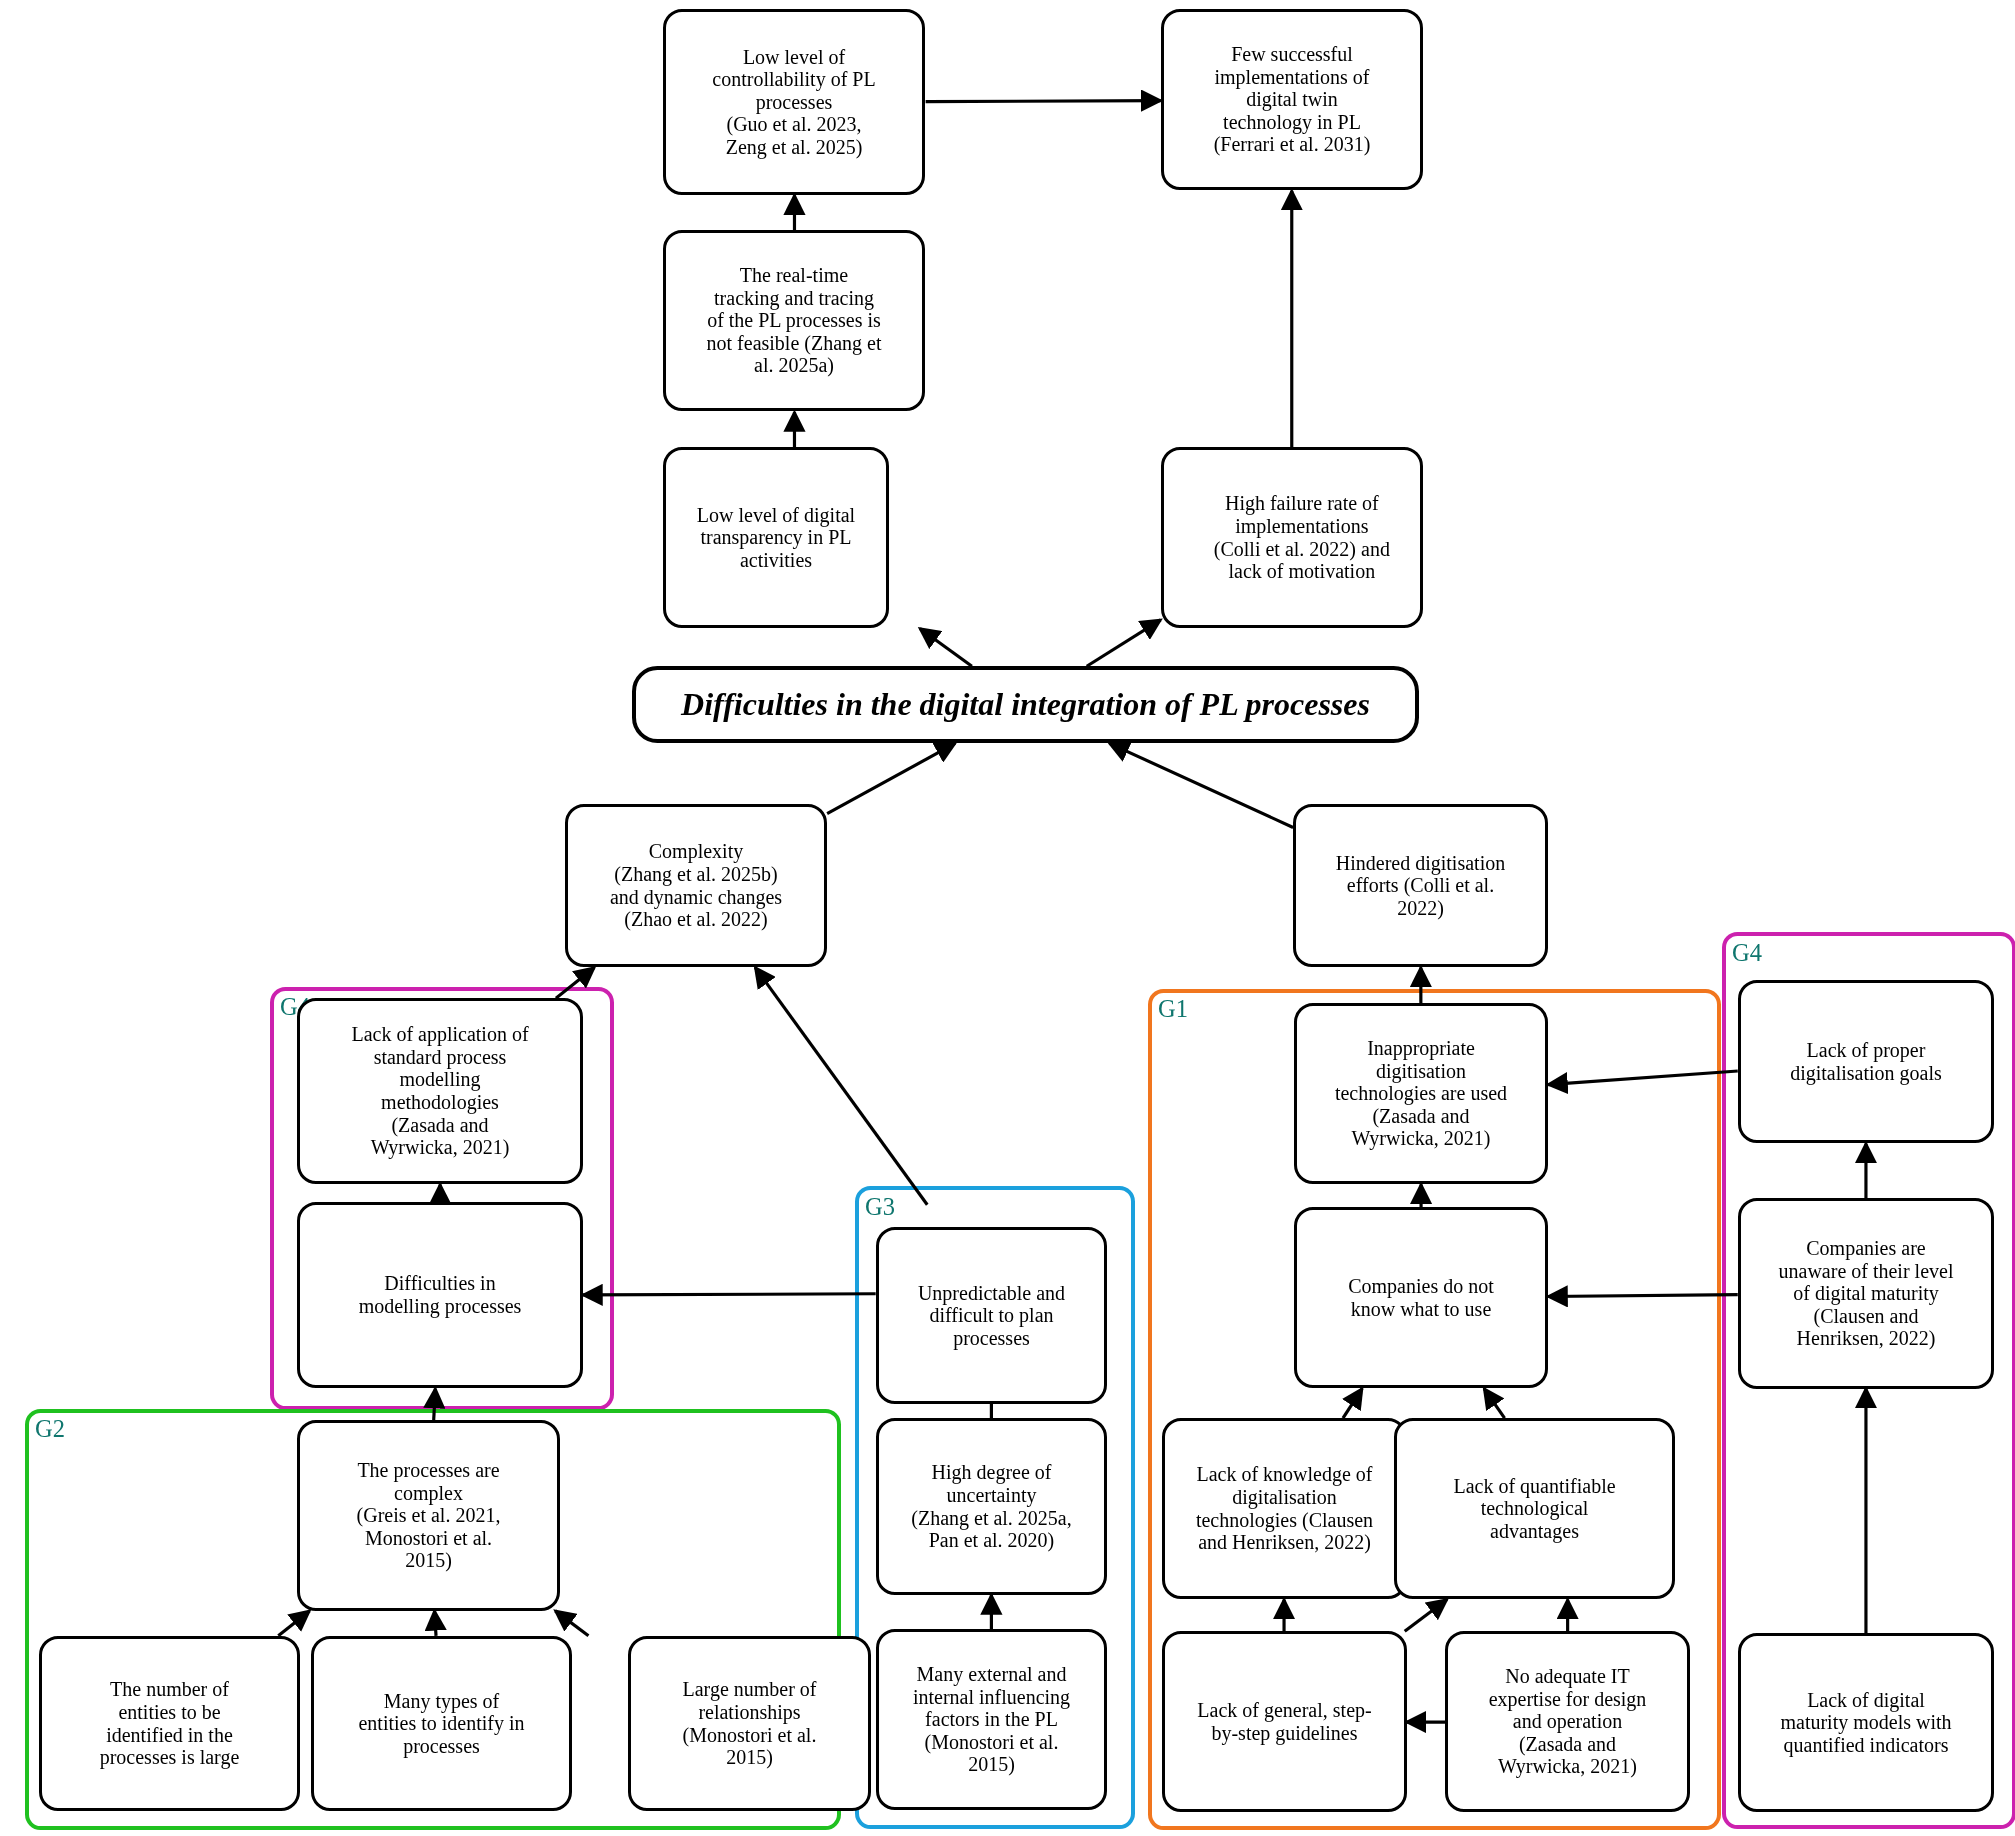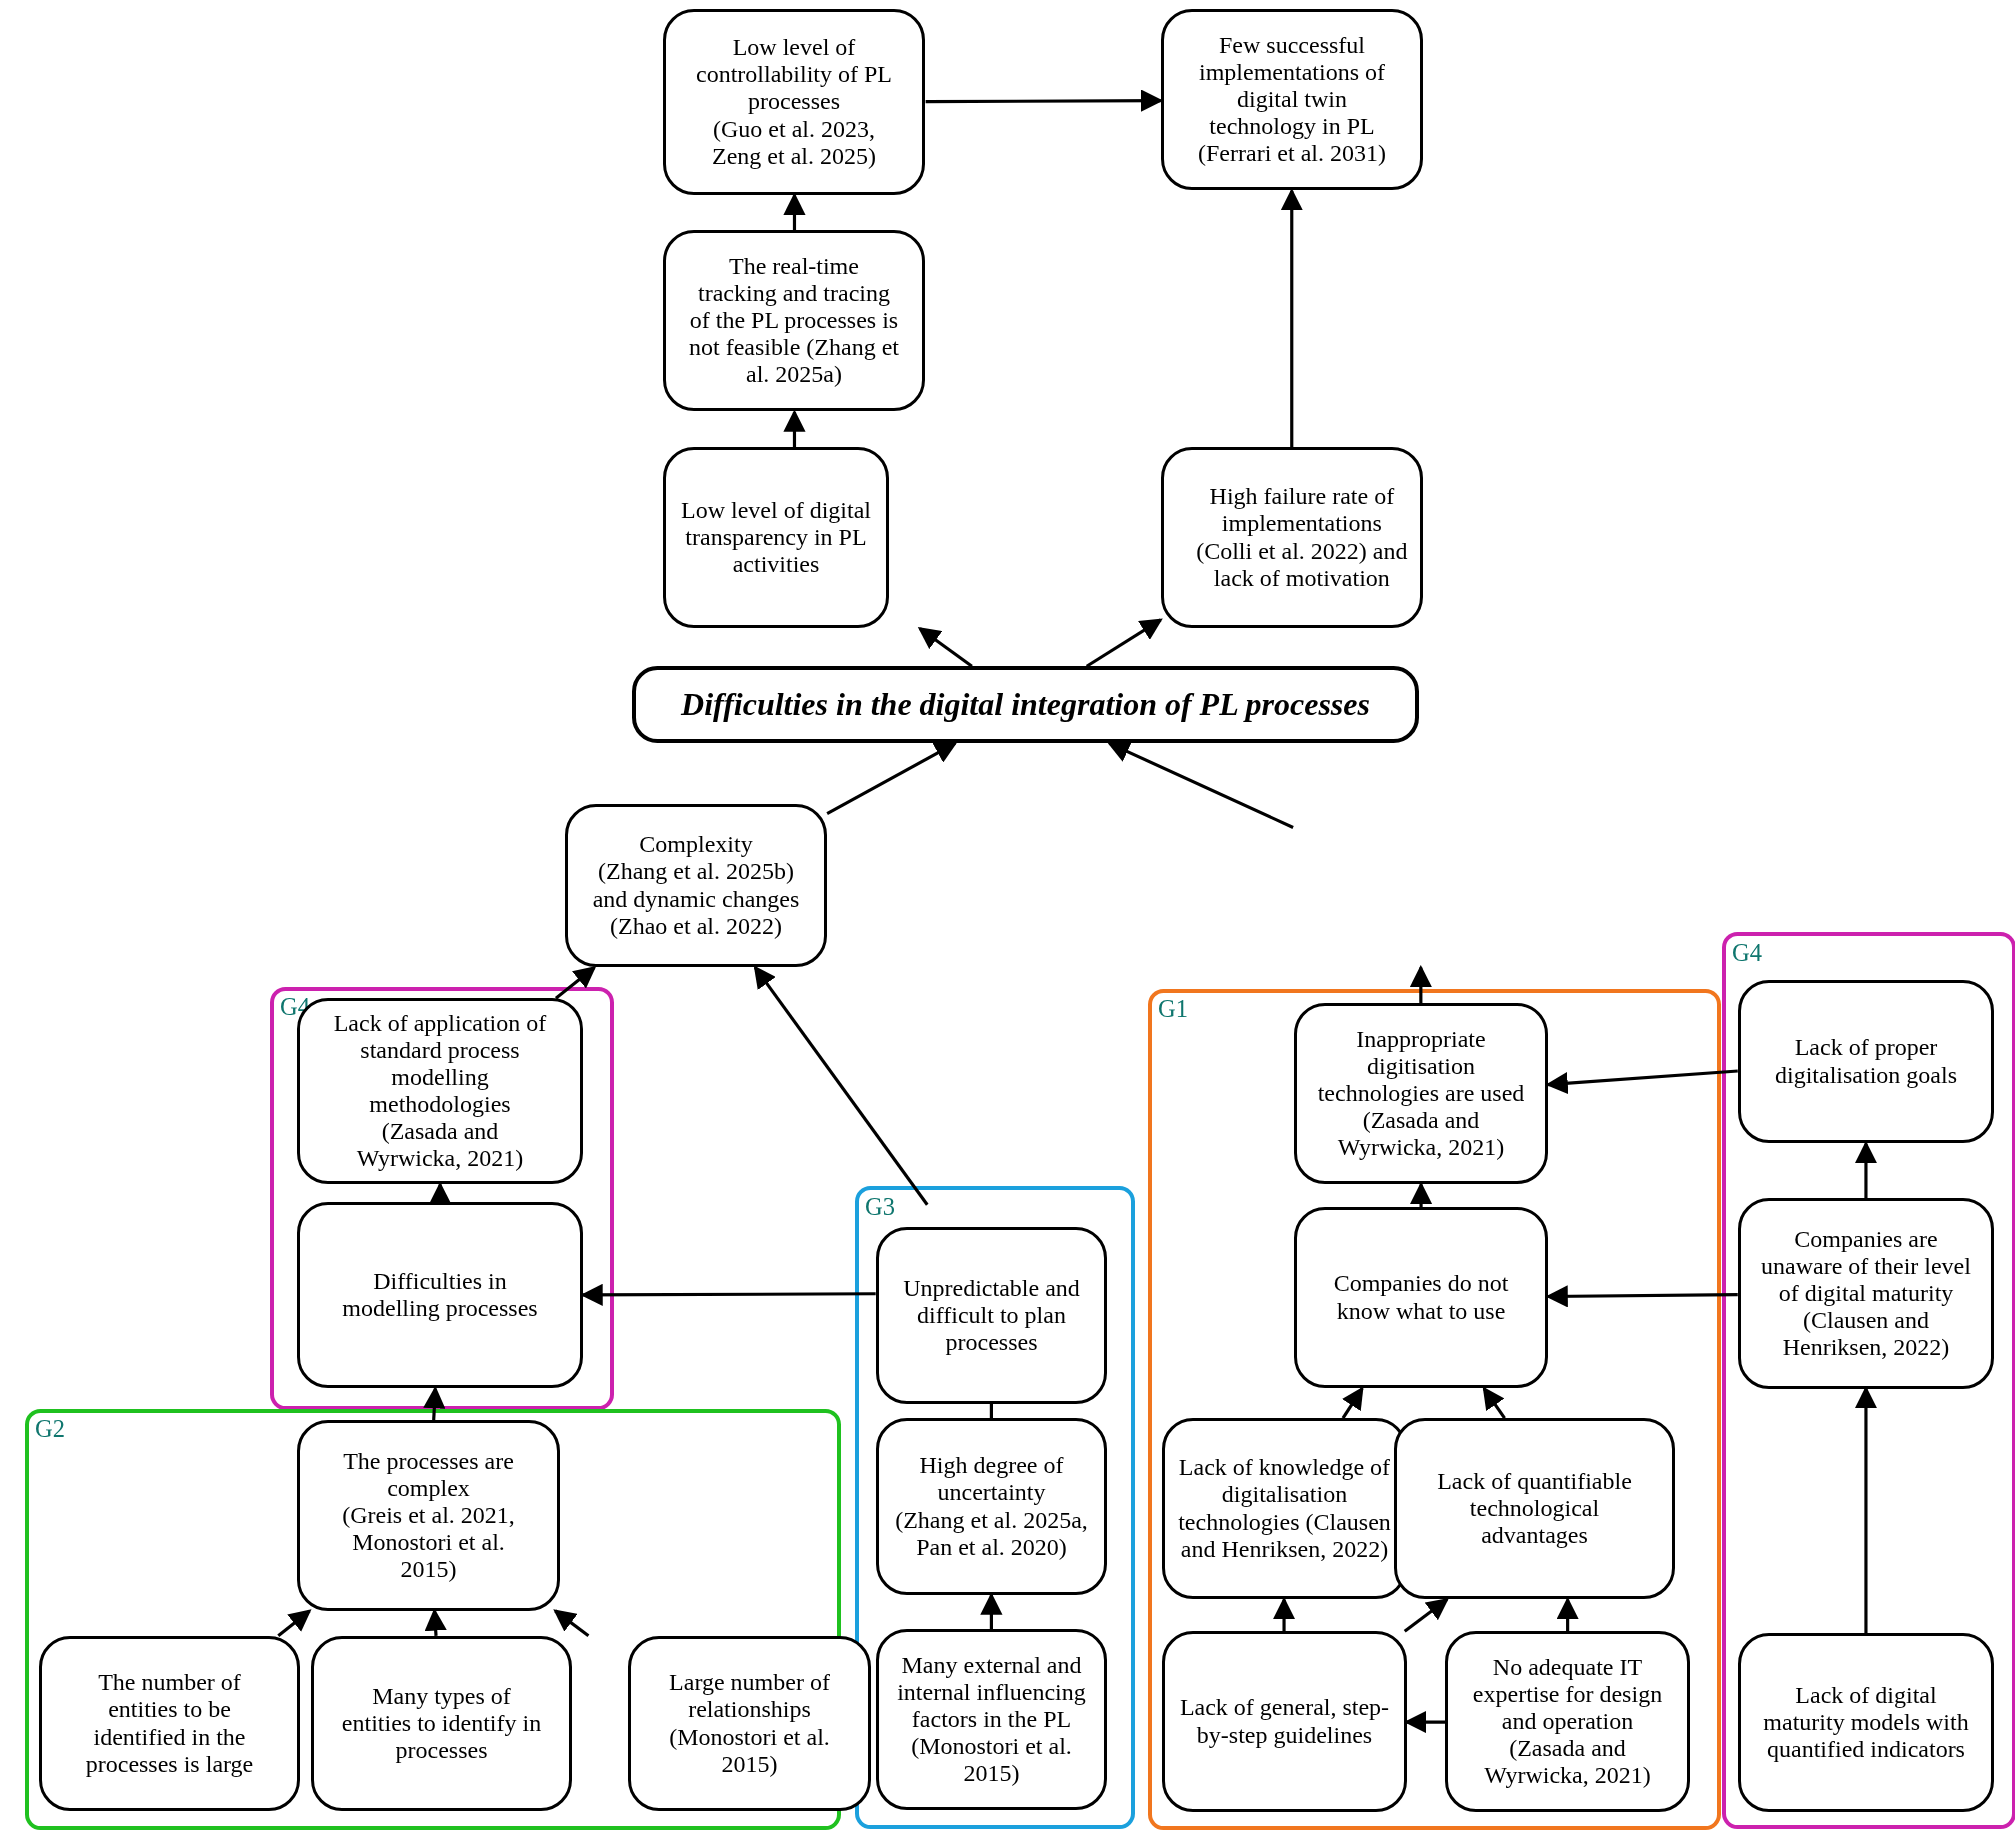--- a/index.html
+++ b/index.html
@@ -36,28 +36,28 @@
     font-size: 24.5px;
     color: #0f766e;
     line-height: 1;
     z-index: 3;
     font-family: "Liberation Serif", "DejaVu Serif", serif;
   }
   .node {
     position: absolute;
     box-sizing: border-box;
     border: 3.2px solid #000000;
-    border-radius: 31px;
+    border-radius: 19px;
     background: #ffffff;
     display: flex;
     align-items: center;
     justify-content: center;
     text-align: center;
     padding: 4.5px 7.3px;
-    font-size: 24px;
+    font-size: 20px;
     line-height: 1.13;
     color: #000000;
     z-index: 10;
     font-family: "Liberation Serif", "DejaVu Serif", serif;
     white-space: pre-line;
   }
   .node.root {
     font-weight: bold;
     font-size: 32px;
     border-width: 4.1px;
@@ -139,20 +139,23 @@
 activities</div>
     <div class="node" style="left: 1161px; top: 447px; width: 262px; height: 181px; padding-left: 27px;">High failure rate of
 implementations
 (Colli et al. 2022) and
 lack of motivation</div>
     <div class="node root" style="left: 632px; top: 666px; width: 787px; height: 77px;">Difficulties in the digital integration of PL processes</div>
     <div class="node" style="left: 565px; top: 804px; width: 262px; height: 163px;">Complexity
 (Zhang et al. 2025b)
 and dynamic changes
 (Zhao et al. 2022)</div>
+    <div class="node" style="left: 1293px; top: 804px; width: 255px; height: 163px;">Hindered digitisation
+efforts (Colli et al.
+2022)</div>
     <div class="node" style="left: 297px; top: 998px; width: 286px; height: 186px;">Lack of application of
 standard process
 modelling
 methodologies
 (Zasada and
 Wyrwicka, 2021)</div>
     <div class="node" style="left: 297px; top: 1202px; width: 286px; height: 186px;">Difficulties in
 modelling processes</div>
     <div class="node" style="left: 297px; top: 1420px; width: 263px; height: 191px;">The processes are
 complex

